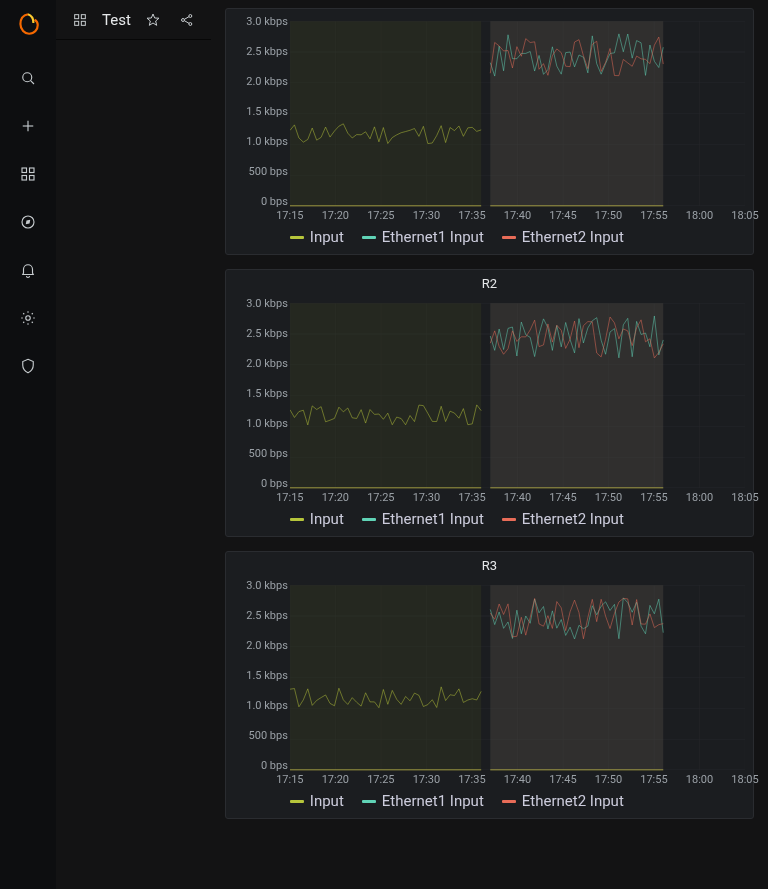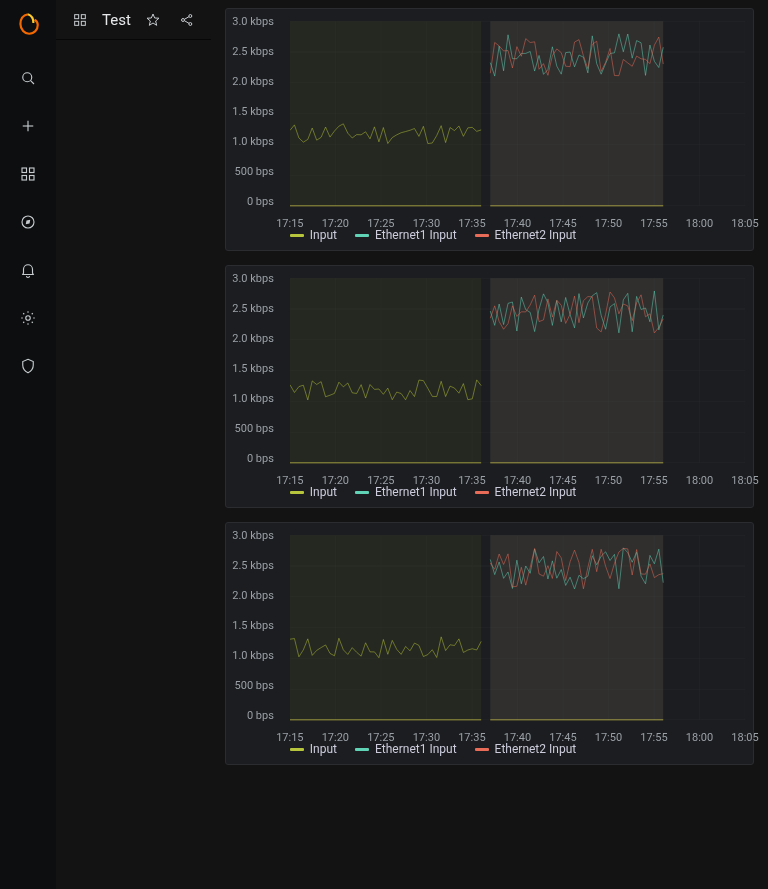--- a/index.html
+++ b/index.html
@@ -27,26 +27,26 @@
   .main{flex:1;display:flex;}
   .toolbar{height:40px;display:flex;align-items:center;padding:0 12px;gap:10px;border-bottom:1px solid #070707;}
   .toolbar svg{stroke:#c7cccf;fill:none;stroke-width:1.5;}
   .toolbar .title{font-size:15px;color:#e6e8ea;}
   .tb-btn{display:flex;align-items:center;cursor:pointer;padding:4px;border-radius:3px;}
   .panels{flex:1;overflow:auto;padding:8px 14px 14px 14px;display:flex;flex-direction:column;gap:14px;}
   .panel{background:var(--panel);border:1px solid var(--panel-border);border-radius:3px;padding:4px 8px 8px 8px;}
   .panel-title{text-align:center;font-size:13px;color:#e6e8ea;padding:2px 0 4px;}
   .chart-wrap{position:relative;height:195px;display:flex;}
   .yaxis{width:56px;position:relative;}
-  .ylab{position:absolute;right:16px;transform:translateY(-50%);font-size:11px;color:var(--muted);white-space:nowrap;}
+  .ylab{position:absolute;right:2px;transform:translateY(-50%);font-size:11px;color:var(--muted);white-space:nowrap;}
   .plot{flex:1;position:relative;}
   .plot svg{position:absolute;inset:0;width:100%;height:100%;}
   .xaxis{margin-left:56px;position:relative;height:16px;}
-  .xlab{position:absolute;top:9px;transform:translateX(-50%);font-size:11px;color:var(--muted);}
-  .legend{display:flex;gap:18px;margin-left:56px;margin-top:4px;font-size:12px;align-items:center;}
+  .xlab{position:absolute;top:1px;transform:translateX(-50%);font-size:11px;color:var(--muted);}
+  .legend{display:flex;gap:18px;margin-left:56px;margin-top:4px;font-size:15px;align-items:center;}
   .leg-item{display:flex;align-items:center;gap:6px;cursor:pointer;}
   .leg-swatch{width:14px;height:3px;border-radius:1px;}
 </style>
 </head>
 <body>
 
 <div class="sidebar">
   <div class="logo">
     <svg viewBox="0 0 24 24" width="26" height="26">
       <path d="M12 3 C7 4 5 8 5 12 C5 17 9 21 13 21 C18 21 21 17 21 13 C21 11 20 9 18 8" stroke="#f46800" stroke-width="2" fill="none"></path>
@@ -190,20 +190,21 @@
             <div class="leg-swatch" style="background: rgb(96, 211, 182);"></div>
             <span>Ethernet1 Input</span>
           </div>
           <div class="leg-item">
             <div class="leg-swatch" style="background: rgb(232, 108, 88);"></div>
             <span>Ethernet2 Input</span>
           </div>
         </div>
       </div>
       <div class="panel">
+        <div class="panel-title">R2</div>
         <div class="chart-wrap">
           <div class="yaxis">
             <div class="ylab" style="top: 188px;">0 bps</div>
             <div class="ylab" style="top: 158px;">500 bps</div>
             <div class="ylab" style="top: 128px;">1.0 kbps</div>
             <div class="ylab" style="top: 98px;">1.5 kbps</div>
             <div class="ylab" style="top: 68px;">2.0 kbps</div>
             <div class="ylab" style="top: 38px;">2.5 kbps</div>
             <div class="ylab" style="top: 8px;">3.0 kbps</div>
           </div>
@@ -259,20 +260,21 @@
             <div class="leg-swatch" style="background: rgb(96, 211, 182);"></div>
             <span>Ethernet1 Input</span>
           </div>
           <div class="leg-item">
             <div class="leg-swatch" style="background: rgb(232, 108, 88);"></div>
             <span>Ethernet2 Input</span>
           </div>
         </div>
       </div>
       <div class="panel">
+        <div class="panel-title">R3</div>
         <div class="chart-wrap">
           <div class="yaxis">
             <div class="ylab" style="top: 188px;">0 bps</div>
             <div class="ylab" style="top: 158px;">500 bps</div>
             <div class="ylab" style="top: 128px;">1.0 kbps</div>
             <div class="ylab" style="top: 98px;">1.5 kbps</div>
             <div class="ylab" style="top: 68px;">2.0 kbps</div>
             <div class="ylab" style="top: 38px;">2.5 kbps</div>
             <div class="ylab" style="top: 8px;">3.0 kbps</div>
           </div>

